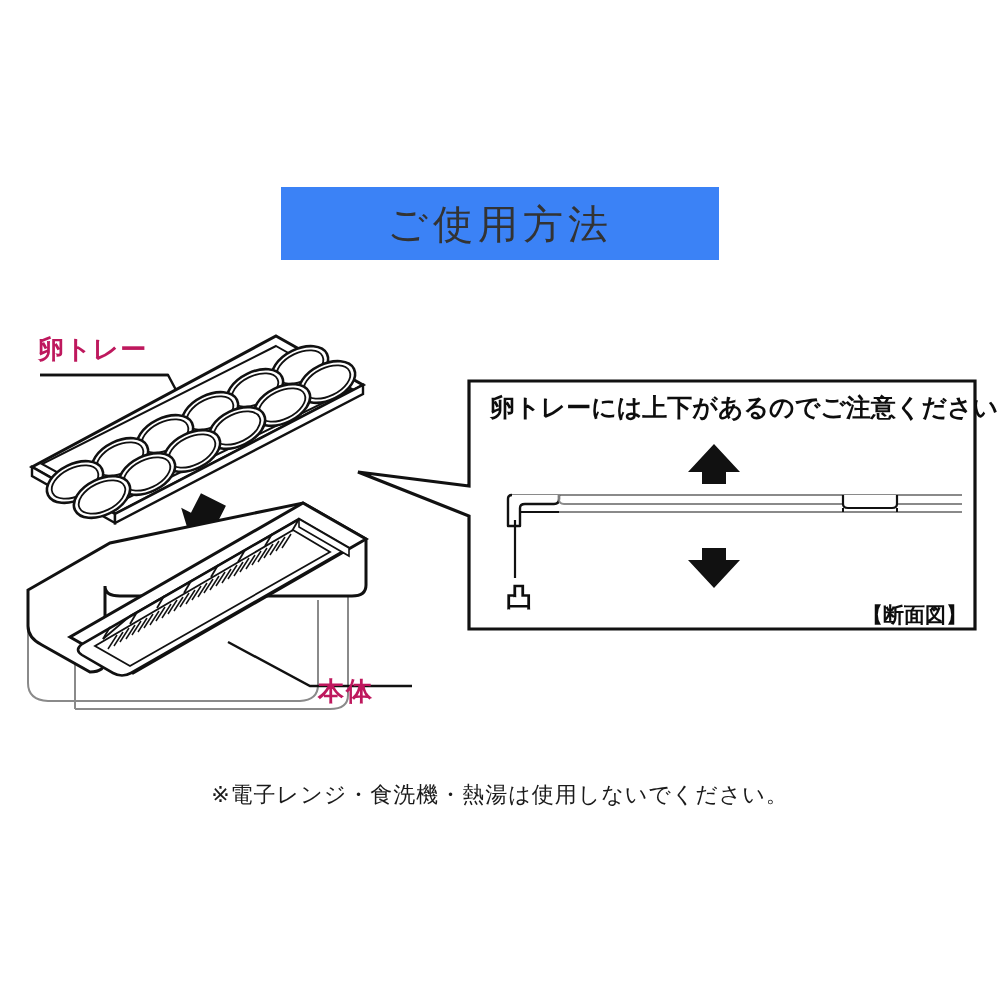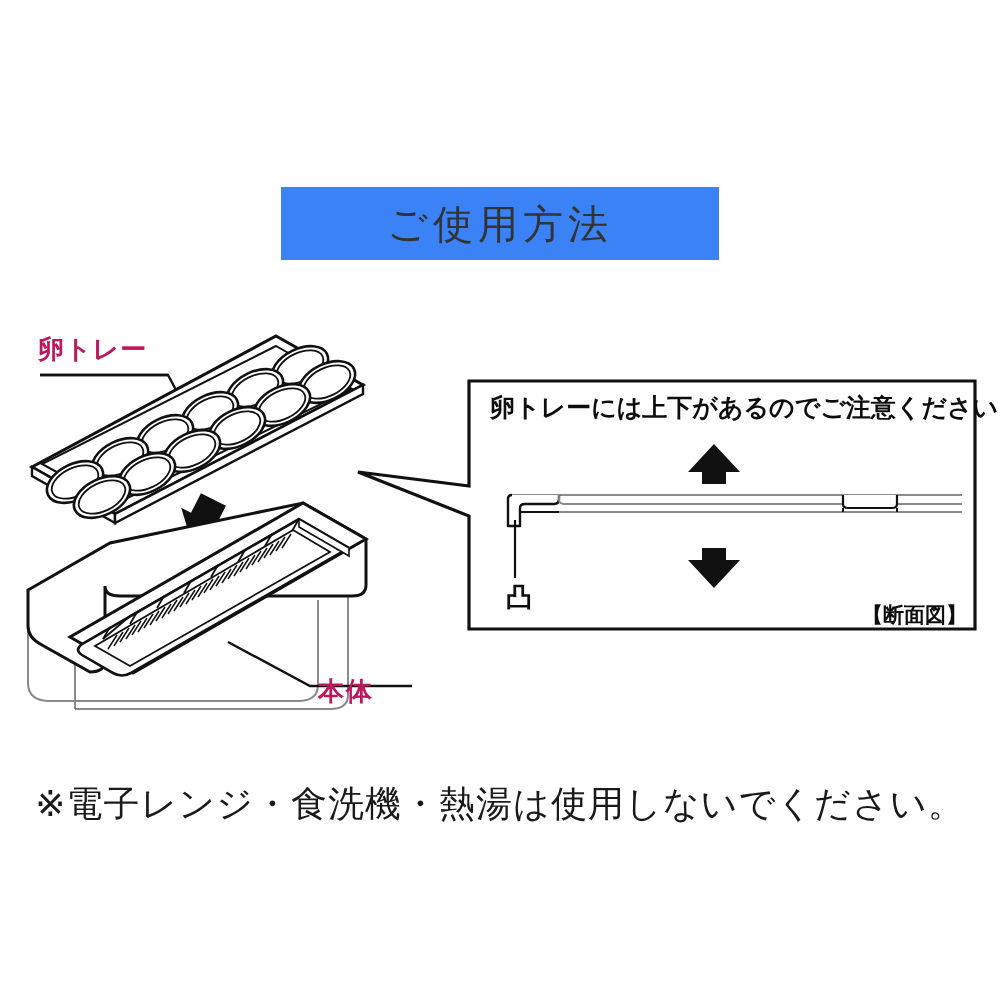--- a/index.html
+++ b/index.html
@@ -82,21 +82,21 @@
     line-height: 1;
   }
 
   
   #footer-note {
     position: absolute;
     left: 0;
     top: 782px;
     width: 1000px;
     text-align: center;
-    font-size: 36px;
+    font-size: 22px;
     color: #1a1a1a;
     letter-spacing: 1px;
     line-height: 1.2;
     white-space: nowrap;
   }
 
   
   #art {
     position: absolute;
     left: 0;

